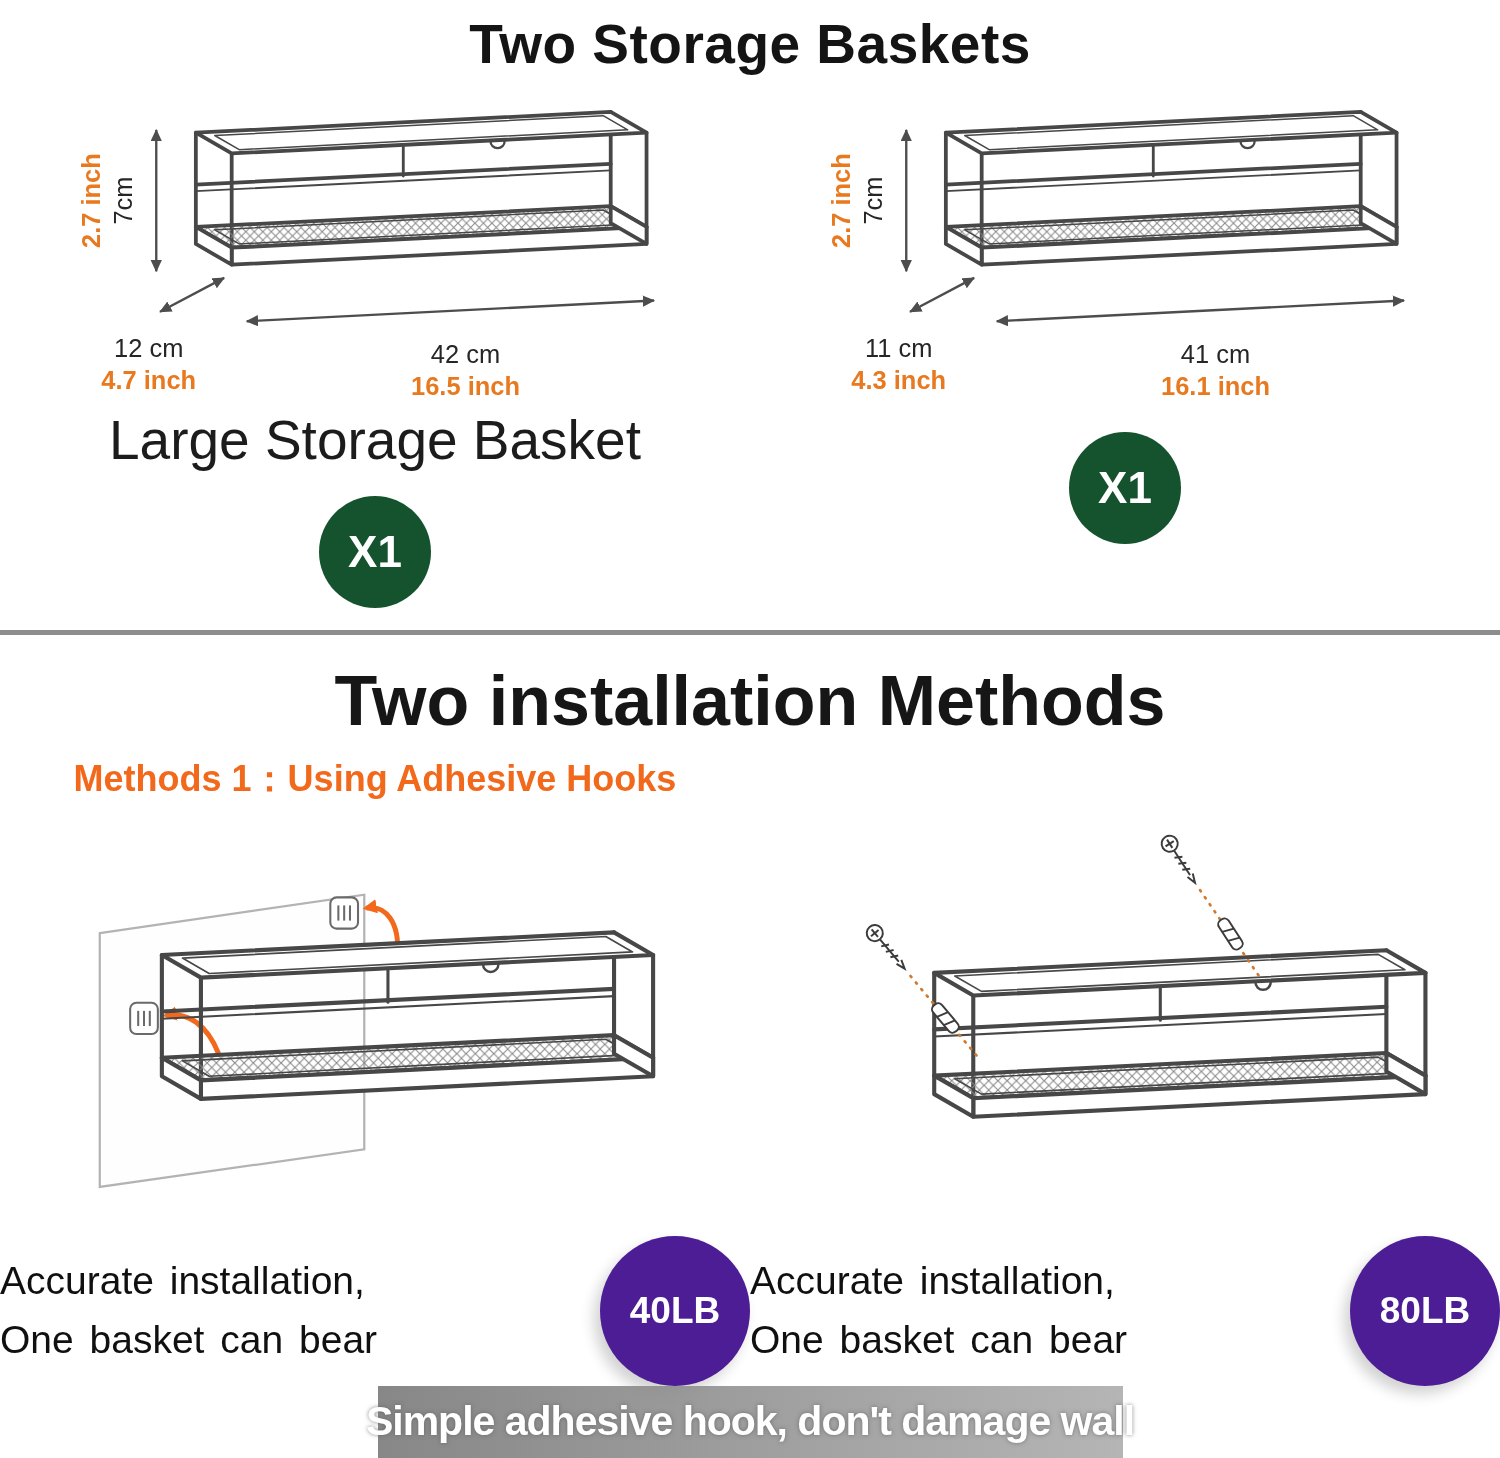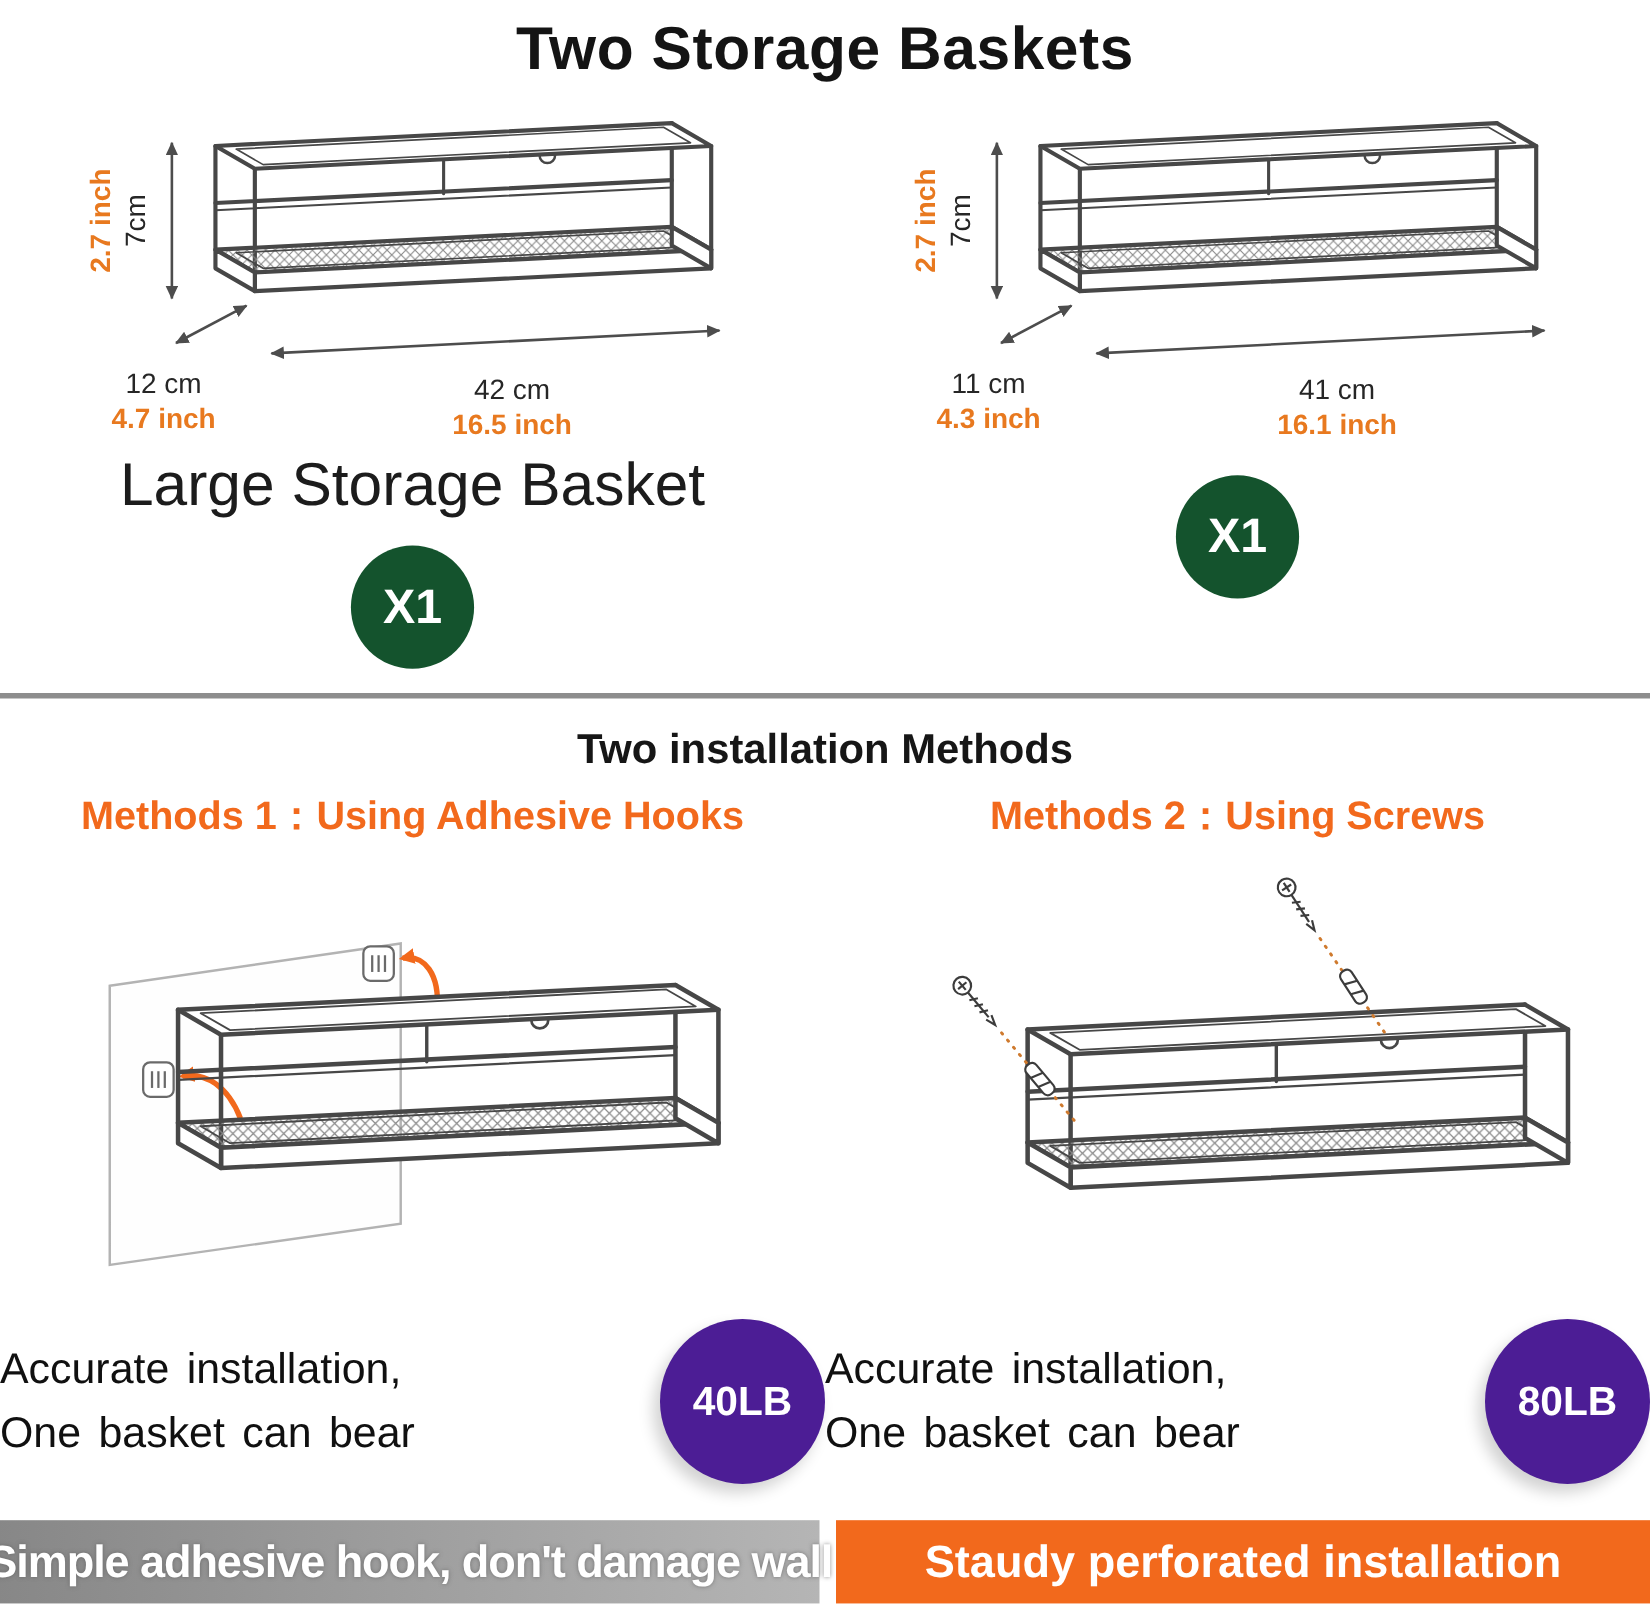--- a/index.html
+++ b/index.html
@@ -18,21 +18,21 @@
   .basket-col { width:750px; display:flex; flex-direction:column; align-items:center; }
   .basket-art { width:700px; height:330px; display:block; }
   .basket-label { font-size:55px; color:#1c1c1c; margin-top:0; font-weight:400; }
   .qty-badge {
     margin-top:24px; width:112px; height:112px; border-radius:50%;
     background:#14532d; color:#fff; display:flex; align-items:center; justify-content:center;
     font-size:44px; font-weight:bold;
   }
   .divider { height:5px; background:#8d8d8d; margin-top:22px; width:100%; }
 
-  .install-title { text-align:center; font-size:38px; font-weight:bold; margin:26px 0 0 0; }
+  .install-title { text-align:center; font-size:70px; font-weight:bold; margin:26px 0 0 0; }
   .methods-headings { display:flex; margin-top:14px; }
   .method-heading { width:750px; text-align:center; font-size:36px; font-weight:bold; color:#F2691C; }
   .methods-row { display:flex; margin-top:4px; }
   .method-col { width:750px; display:flex; justify-content:center; }
   .method-art { width:750px; height:420px; display:block; }
 
   .captions-row { display:flex; margin-top:8px; }
   .caption-col { width:750px; display:flex; align-items:center; justify-content:space-between; gap:40px; }
   .caption-text { font-size:39px; color:#101010; line-height:1.5; word-spacing:5px; }
   .lb-badge {
@@ -143,21 +143,20 @@
       <div class="qty-badge">X1</div>
     </figure>
   </div>
 
   <div class="divider"></div>
 
   <h1 class="install-title">Two installation Methods</h1>
 
   <div class="methods-headings">
     <div class="method-heading">Methods 1：Using Adhesive Hooks</div>
-    <div class="method-heading">Methods 2：Using Screws</div>
   </div>
 
   <div class="methods-row">
 
     <div class="method-col">
       <svg class="method-art" viewBox="0 0 700 470">
         <polygon points="42,140 338,97 338,382 42,424" fill="#fefefe" stroke="#b3b3b3" stroke-width="2.5"></polygon>
         <g transform="translate(300,100)" stroke="#6a6a6a" stroke-width="2.3" fill="#fff">
           <rect x="0" y="0" width="31" height="35" rx="7"></rect>
           <line x1="9" y1="9" x2="9" y2="26"></line>
@@ -227,16 +226,15 @@
       <div class="caption-text">
         <div>Accurate installation,</div>
         <div>One basket can bear</div>
       </div>
       <div class="lb-badge">80LB</div>
     </div>
   </div>
 
   <div class="banners">
     <div class="banner banner-left">Simple adhesive hook, don't damage wall</div>
-    <div class="banner banner-right">Staudy perforated installation</div>
   </div>
 
 </div>
 
 </body></html>

